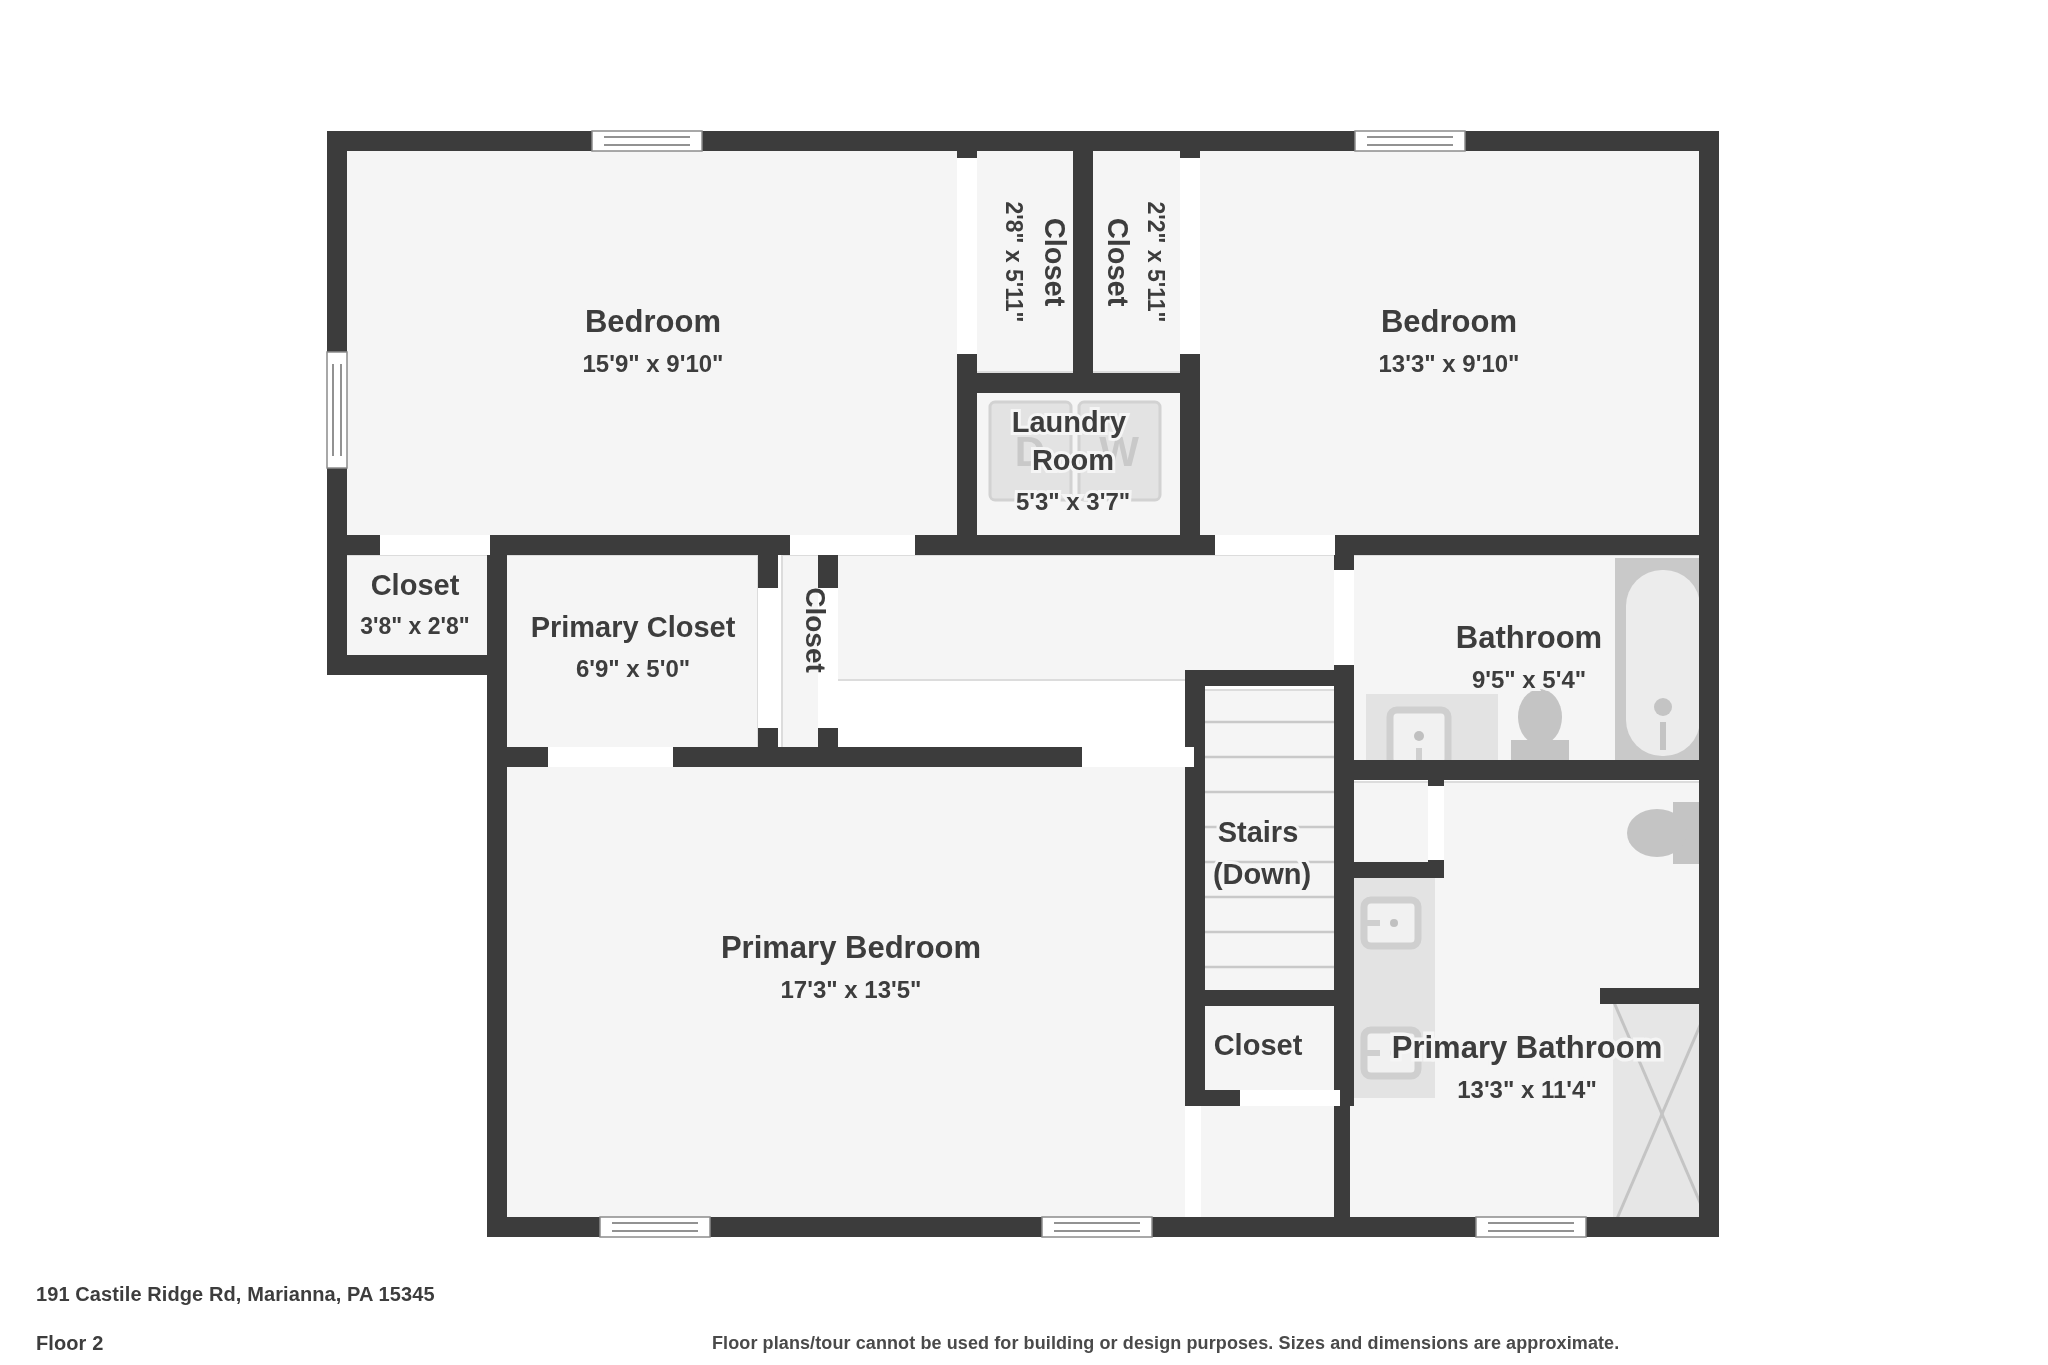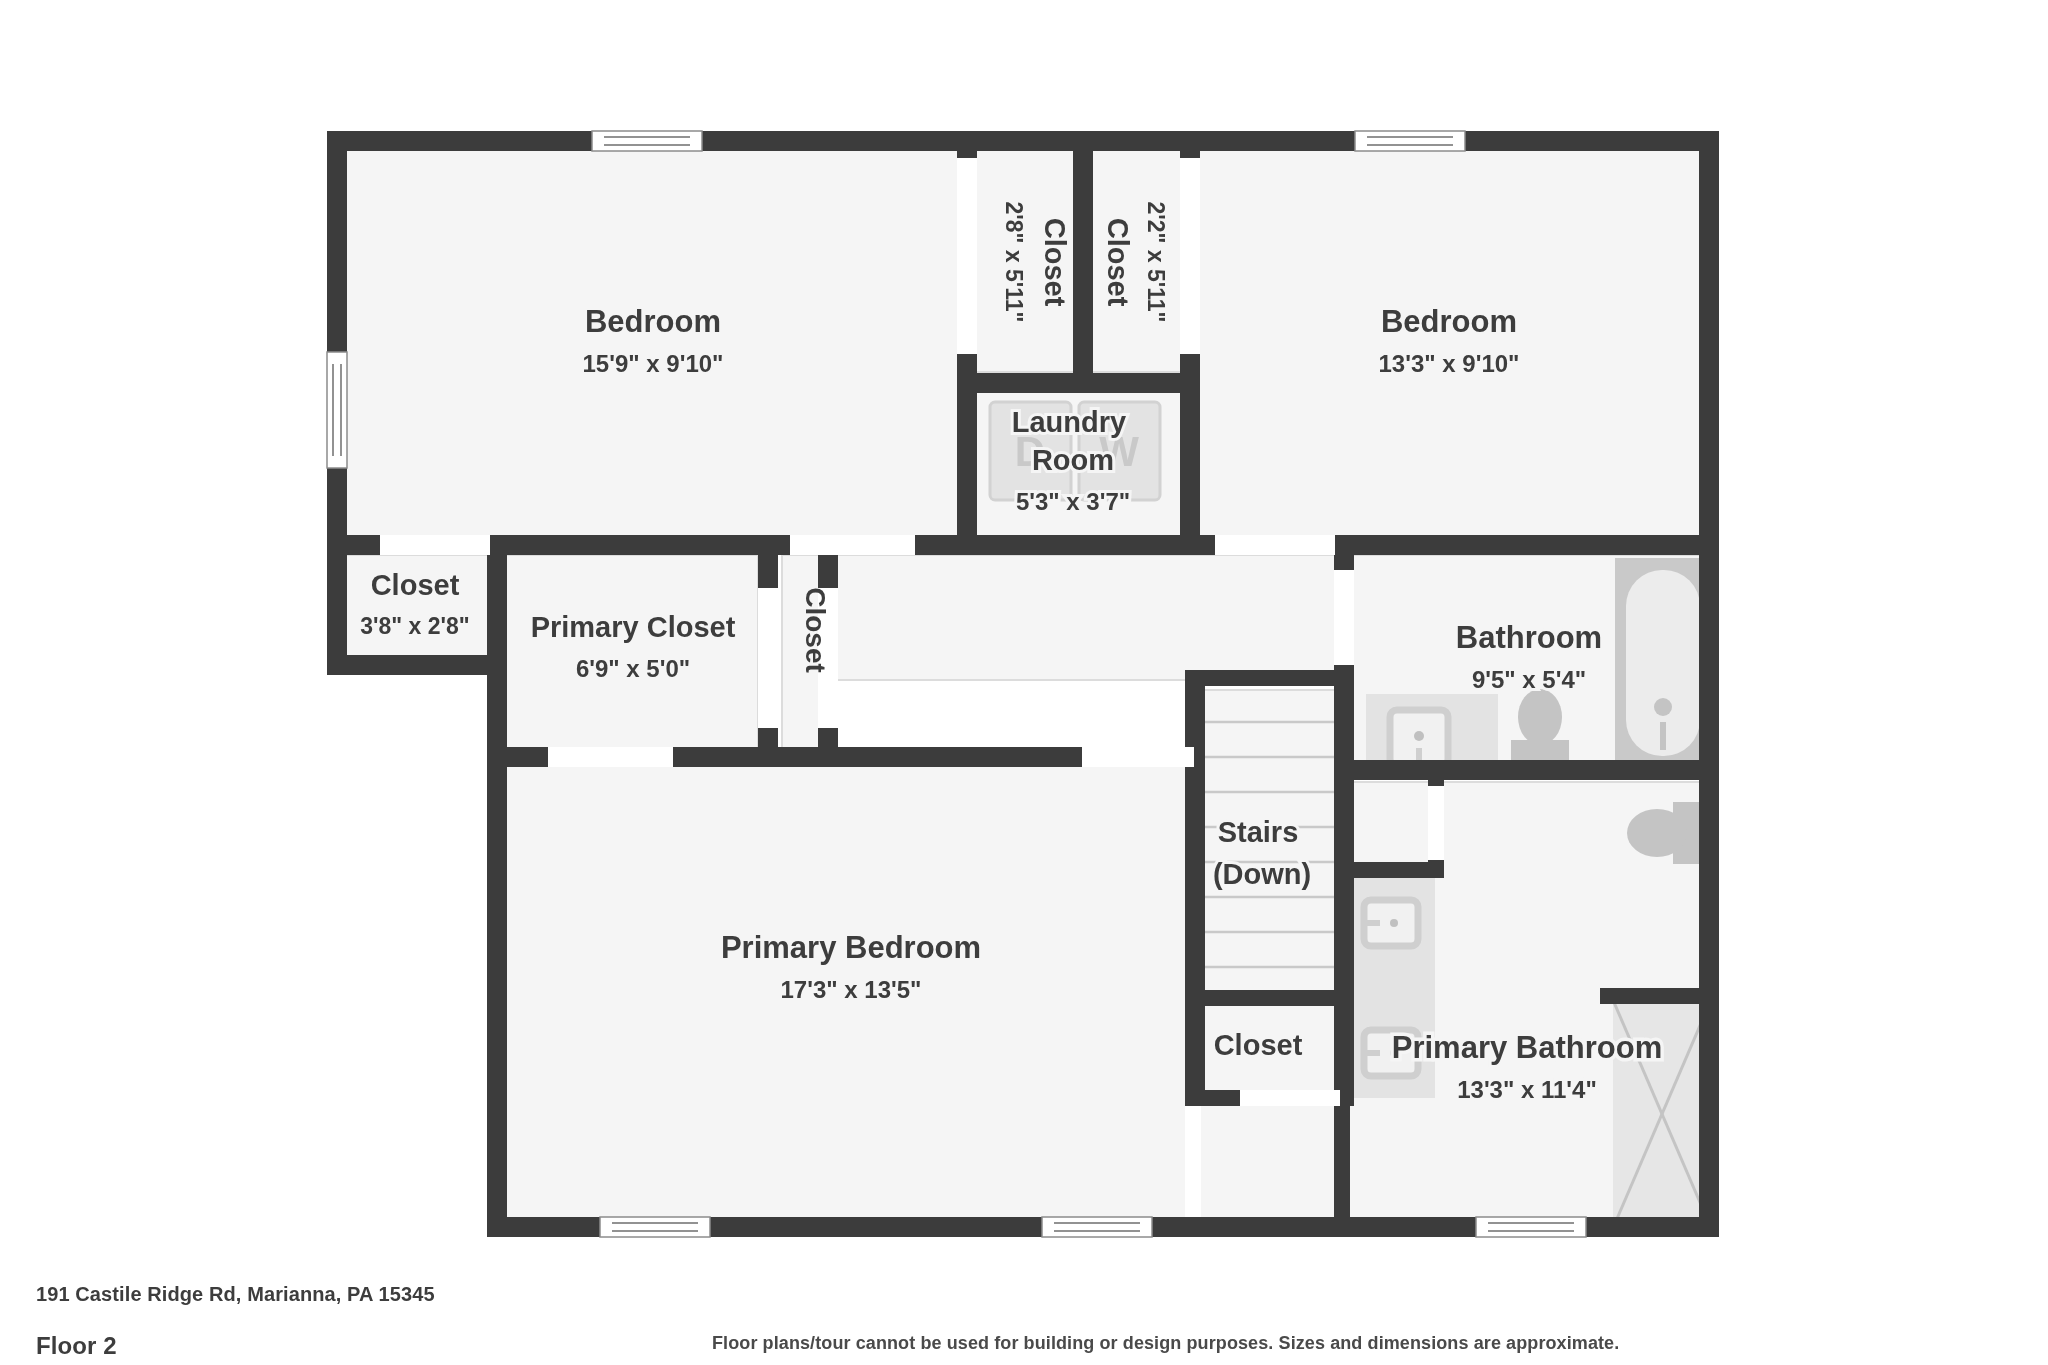--- a/index.html
+++ b/index.html
@@ -27,21 +27,21 @@
     letter-spacing: 0.1px;
   }
   #addr-line {
     left: 36px;
     top: 1283px;
     font-size: 20px;
   }
   #floor-line {
     left: 36px;
     top: 1332px;
-    font-size: 24px;
+    font-size: 20px;
   }
   #disclaimer-line {
     left: 712px;
     top: 1333px;
     font-size: 18px;
     color: #4a4a4a;
     font-weight: bold;
   }
 </style>
 </head>

